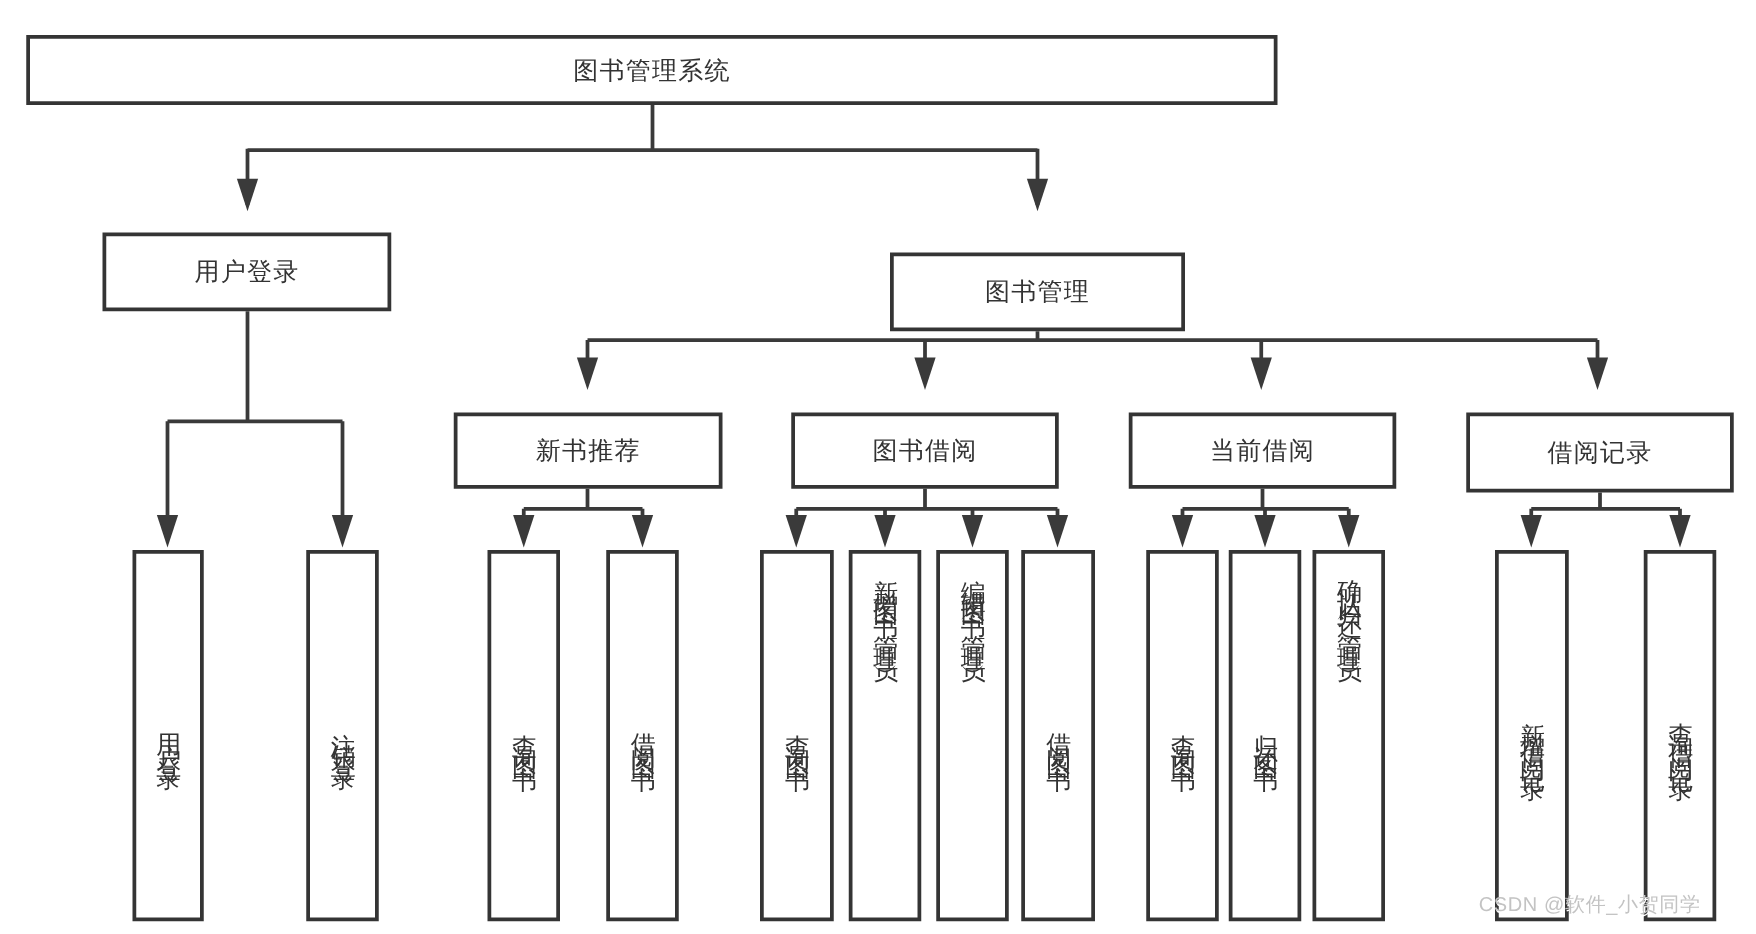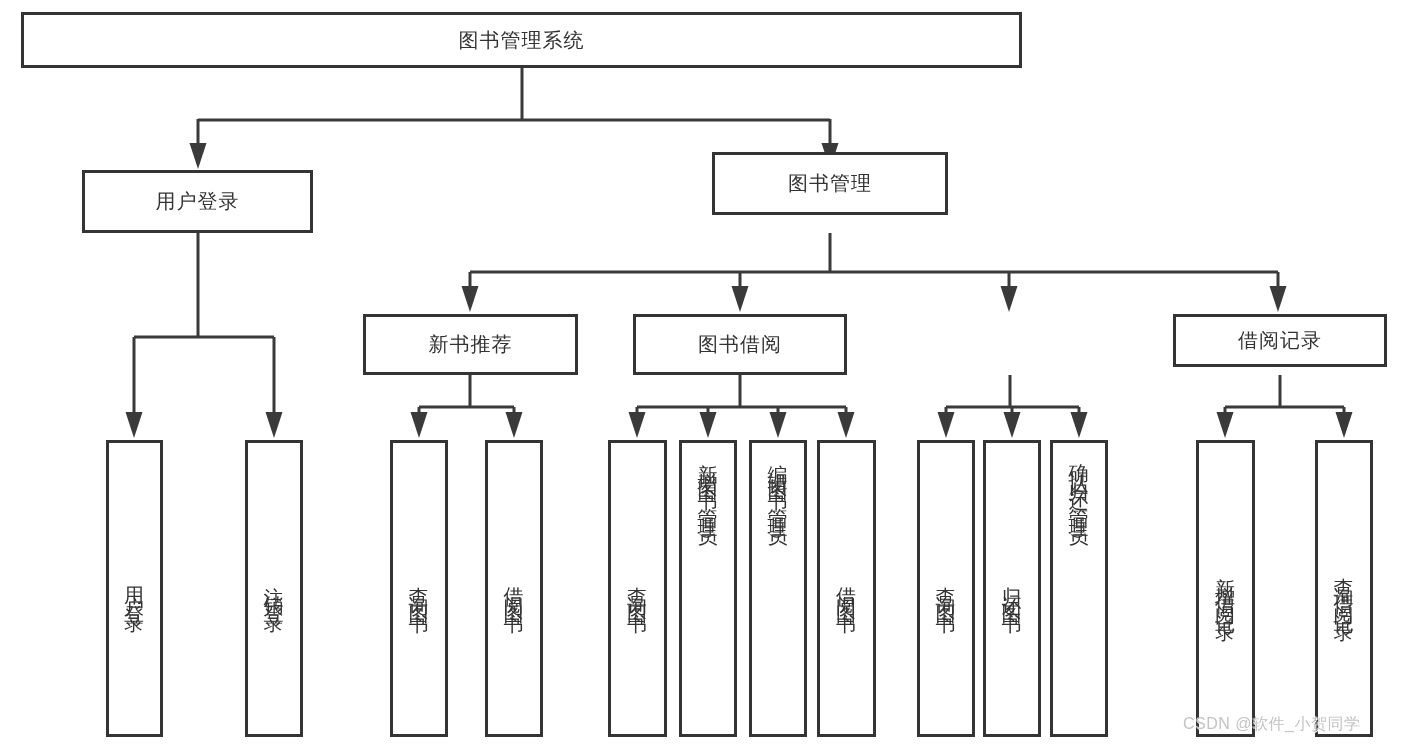--- a/index.html
+++ b/index.html
@@ -4,21 +4,21 @@
 <style>
   html,body{margin:0;padding:0;background:#fff;}
   #stage{
     position:relative;width:1405px;height:747px;background:#fff;overflow:hidden;
     font-family:"Liberation Sans",sans-serif;color:#333;
   }
   #wires{position:absolute;left:0;top:0;width:1405px;height:747px;}
   .hbox{
     position:absolute;box-sizing:border-box;border:3px solid #343434;background:#fff;
     display:flex;align-items:center;justify-content:center;
-    font-size:20px;color:#333;letter-spacing:1px;white-space:nowrap;
+    font-size:20px;color:#333;letter-spacing:1px;white-space:nowrap;margin-top:16px;
   }
   .leaf{
     position:absolute;top:440px;height:297px;box-sizing:border-box;
     border:3px solid #343434;background:#fff;display:flex;
   }
   .leaf > span{
     writing-mode:vertical-rl;line-height:1;
     font-size:20px;letter-spacing:9px;color:#333;margin:auto;
   }
   .leaf.from-top > span{margin:5px auto auto auto;}
@@ -83,31 +83,34 @@
     </g>
   </svg>
 
   <div class="hbox" style="left:21px;top:12px;width:1001px;height:56px;">
     <span>图书管理系统</span>
   </div>
 
   <div class="hbox" style="left:82px;top:170px;width:231px;height:63px;">
     <span>用户登录</span>
   </div>
-  <div class="hbox" style="left:712px;top:152px;width:236px;height:63px;">
+  <div class="hbox" style="left:712px;top:186px;width:236px;height:63px;">
     <span>图书管理</span>
   </div>
 
   <div class="hbox" style="left:363px;top:314px;width:215px;height:61px;justify-content:center;">
     <span>新书推荐</span>
   </div>
   <div class="hbox" style="left:633px;top:314px;width:214px;height:61px;">
     <span>图书借阅</span>
   </div>
-  <div class="hbox" style="left:1173px;top:314px;width:214px;height:53px;">
+  <div class="hbox" style="left:903px;top:314px;width:214px;height:61px;">
+    <span>当前借阅</span>
+  </div>
+  <div class="hbox" style="left:1173px;top:314px;width:214px;height:64px;">
     <span>借阅记录</span>
   </div>
 
   <div class="leaf" style="left:106px;width:57px;">
     <span>用户登录</span>
   </div>
   <div class="leaf" style="left:245px;width:58px;">
     <span>注销登录</span>
   </div>
 

